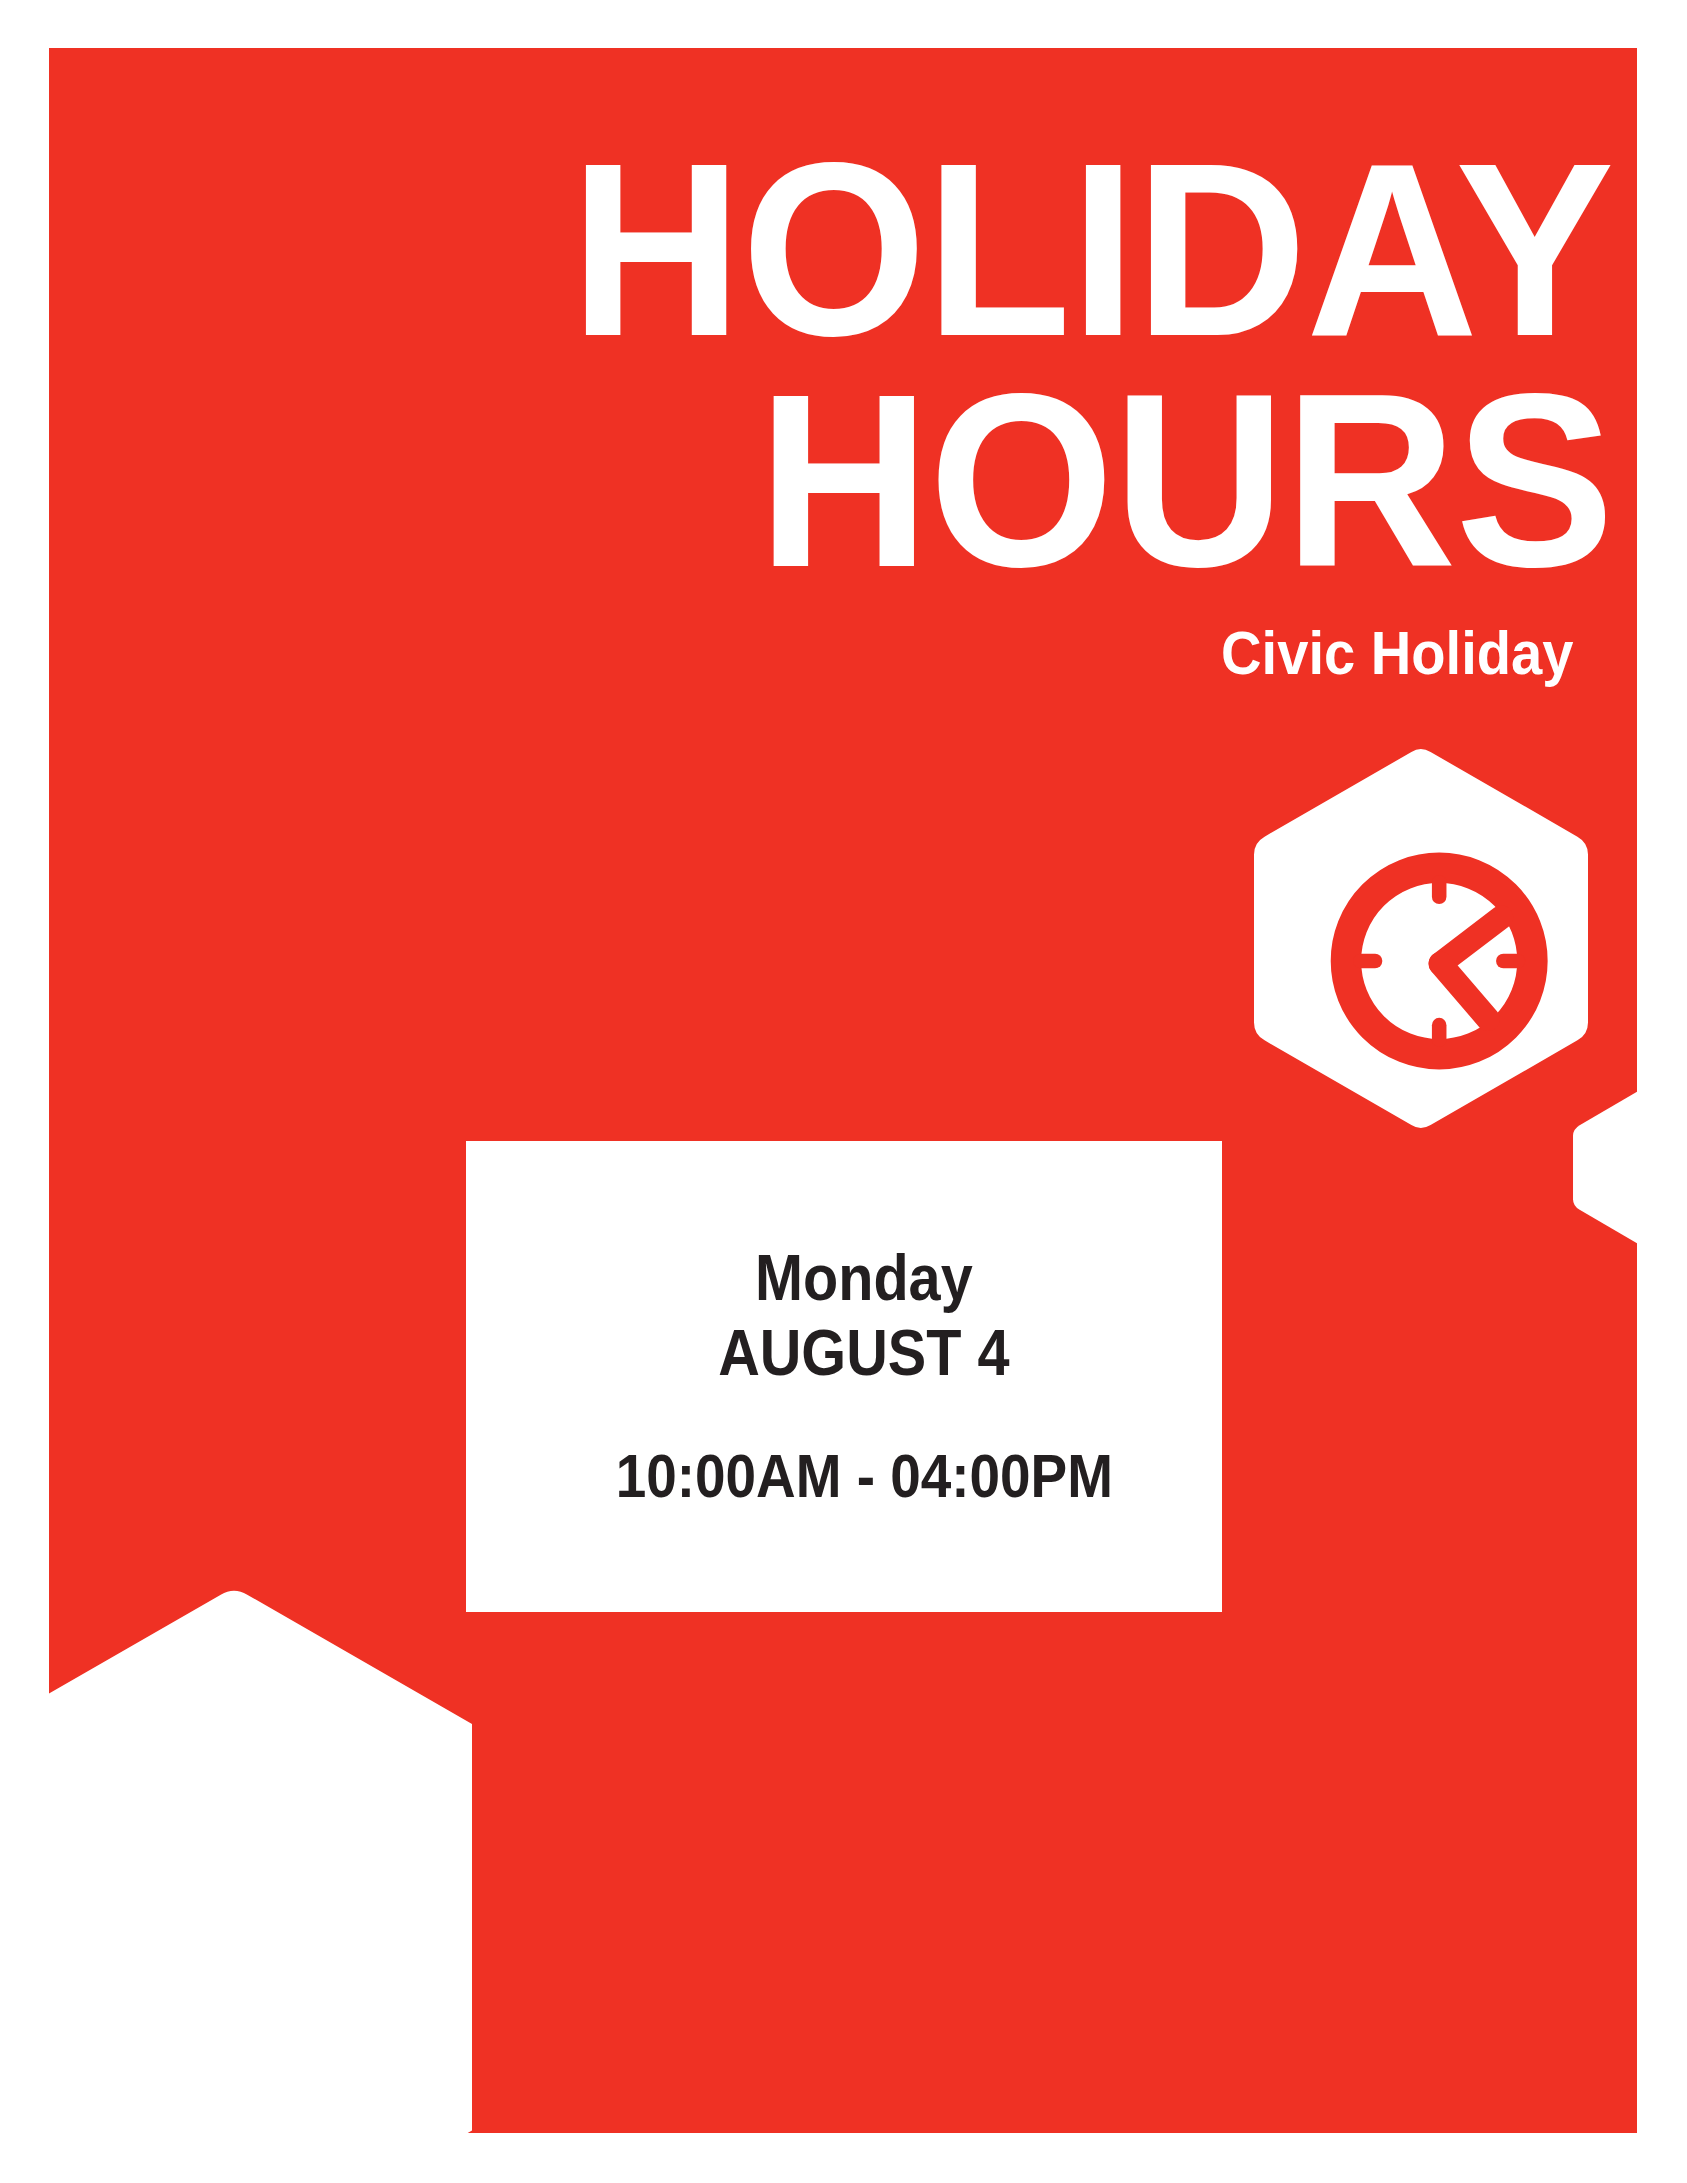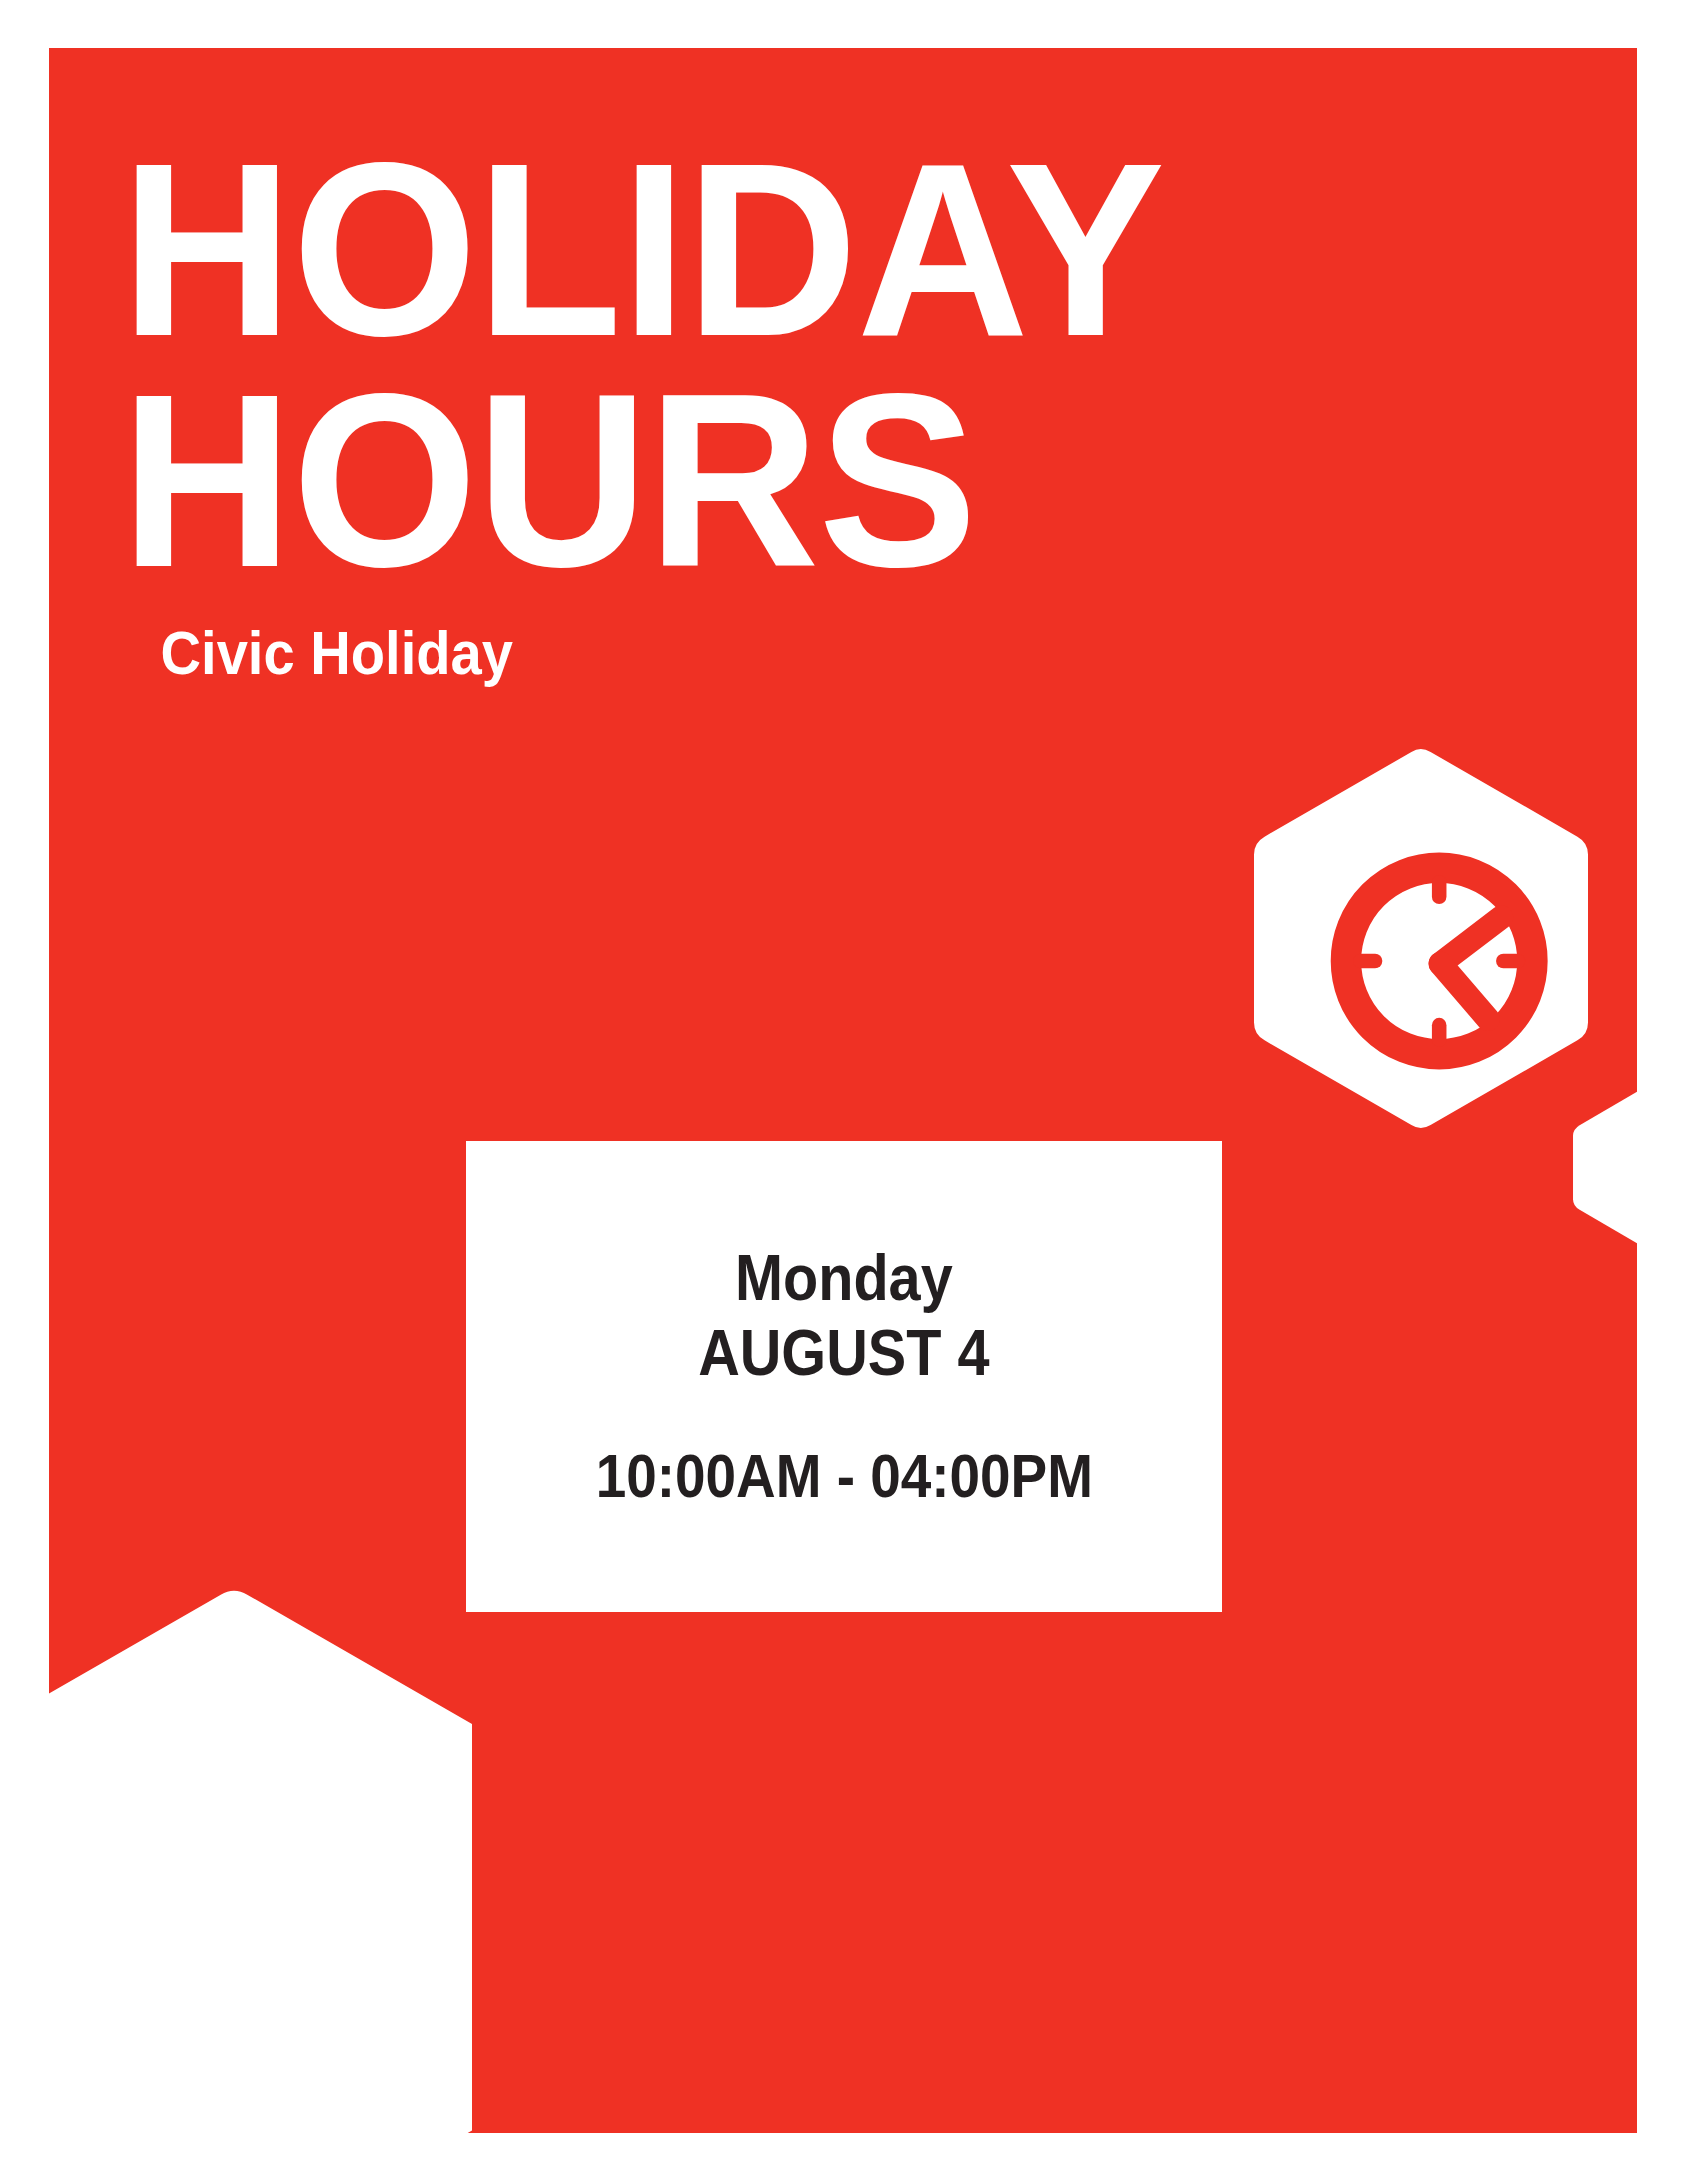--- a/index.html
+++ b/index.html
@@ -25,22 +25,21 @@
     background: #EF3124;
     overflow: hidden;
   }
 
   
   #title-block {
     position: absolute;
     left: 0;
     top: 86px;
     width: 1588px;
-    text-align: left;
-    padding-left: 48px;
+    text-align: right;
   }
   .title-line {
     display: block;
     color: #ffffff;
     font-family: "Liberation Sans Narrow", "Liberation Sans", sans-serif;
     font-weight: 700;
     font-size: 246px;
     line-height: 0.94;
     letter-spacing: -1.3px;
     transform: scaleX(0.97);
@@ -105,20 +104,21 @@
     position: absolute;
     left: 0;
     top: 0;
     width: 100%;
     height: 100%;
     display: flex;
     flex-direction: column;
     align-items: center;
     justify-content: center;
     text-align: right;
+    padding-left: 20px;
   }
   .card-text {
     color: #231F20;
     font-family: "Liberation Sans Narrow", "Liberation Sans", sans-serif;
     font-weight: 700;
     white-space: nowrap;
     transform: scaleX(0.90);
     transform-origin: center center;
   }
   #card-day {

